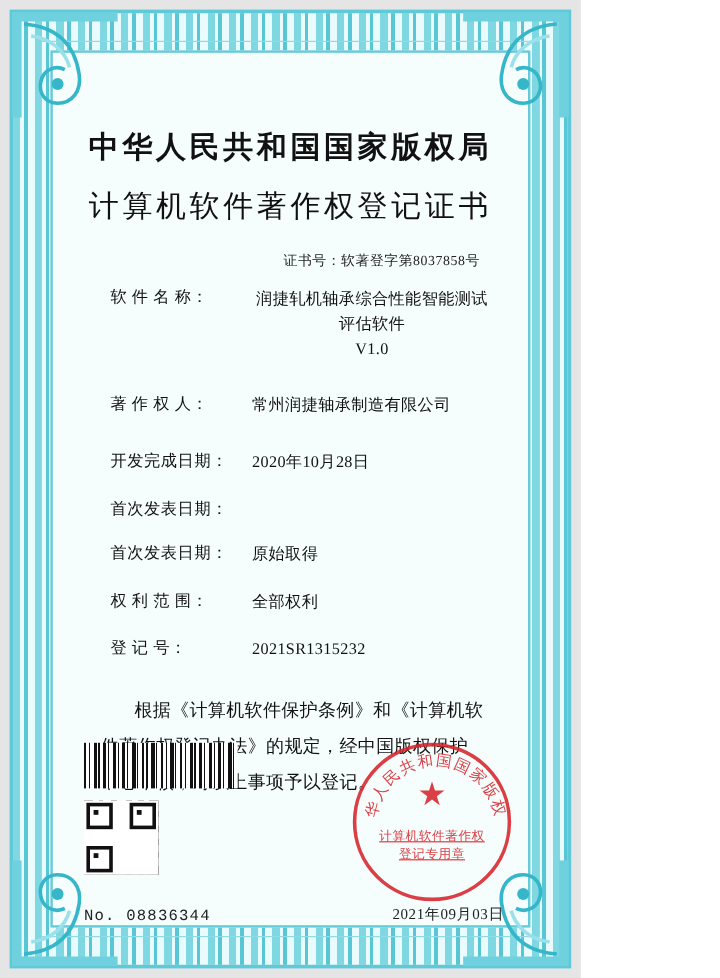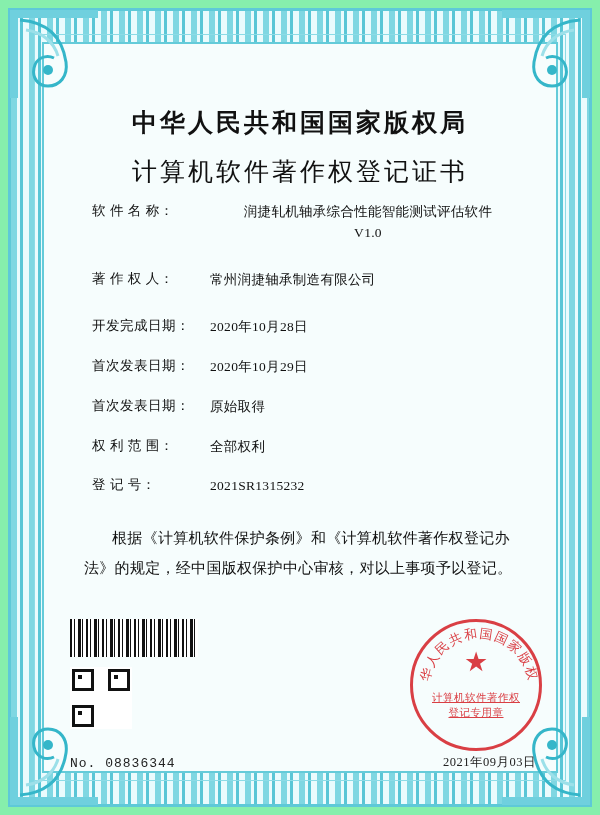--- a/index.html
+++ b/index.html
@@ -9,23 +9,23 @@
   }
   body {
     width: 600px;
     height: 815px;
     font-family: "Liberation Serif", serif;
     overflow: hidden;
   }
 
   #certificate {
     position: relative;
-    width: 600px;
+    width: 484px;
     height: 815px;
-    background: #86efac;
+    background: #e5e5e5;
     box-sizing: border-box;
   }
 
   
   .border-outer {
     position: absolute;
     left: 8px;
     top: 8px;
     right: 8px;
     bottom: 8px;
@@ -285,20 +285,23 @@
     <circle cx="42" cy="64" r="5" fill="#35b6c9"></circle>
   </svg>
 
   <div class="content">
 
     <div class="title-block">
       <div class="title-line-1">中华人民共和国国家版权局</div>
       <div class="title-line-2">计算机软件著作权登记证书</div>
     </div>
 
+    <div class="cert-no">
+      <span>证书号：</span><span>软著登字第8037858号</span>
+    </div>
 
     <div class="fields">
 
       <div class="field-row">
         <div class="field-label">软 件 名 称：</div>
         <div class="field-value" style="white-space: pre-line; text-align: center;">润捷轧机轴承综合性能智能测试评估软件
 V1.0</div>
       </div>
 
       <div class="field-row gap-top">
@@ -306,21 +309,20 @@
         <div class="field-value">常州润捷轴承制造有限公司</div>
       </div>
 
       <div class="field-row gap-top">
         <div class="field-label">开发完成日期：</div>
         <div class="field-value">2020年10月28日</div>
       </div>
 
       <div class="field-row">
         <div class="field-label">首次发表日期：</div>
-        <div class="field-value">2020年10月29日</div>
       </div>
 
       <div class="field-row">
         <div class="field-label">首次发表日期：</div>
         <div class="field-value">原始取得</div>
       </div>
 
       <div class="field-row">
         <div class="field-label">权 利 范 围：</div>
         <div class="field-value">全部权利</div>

